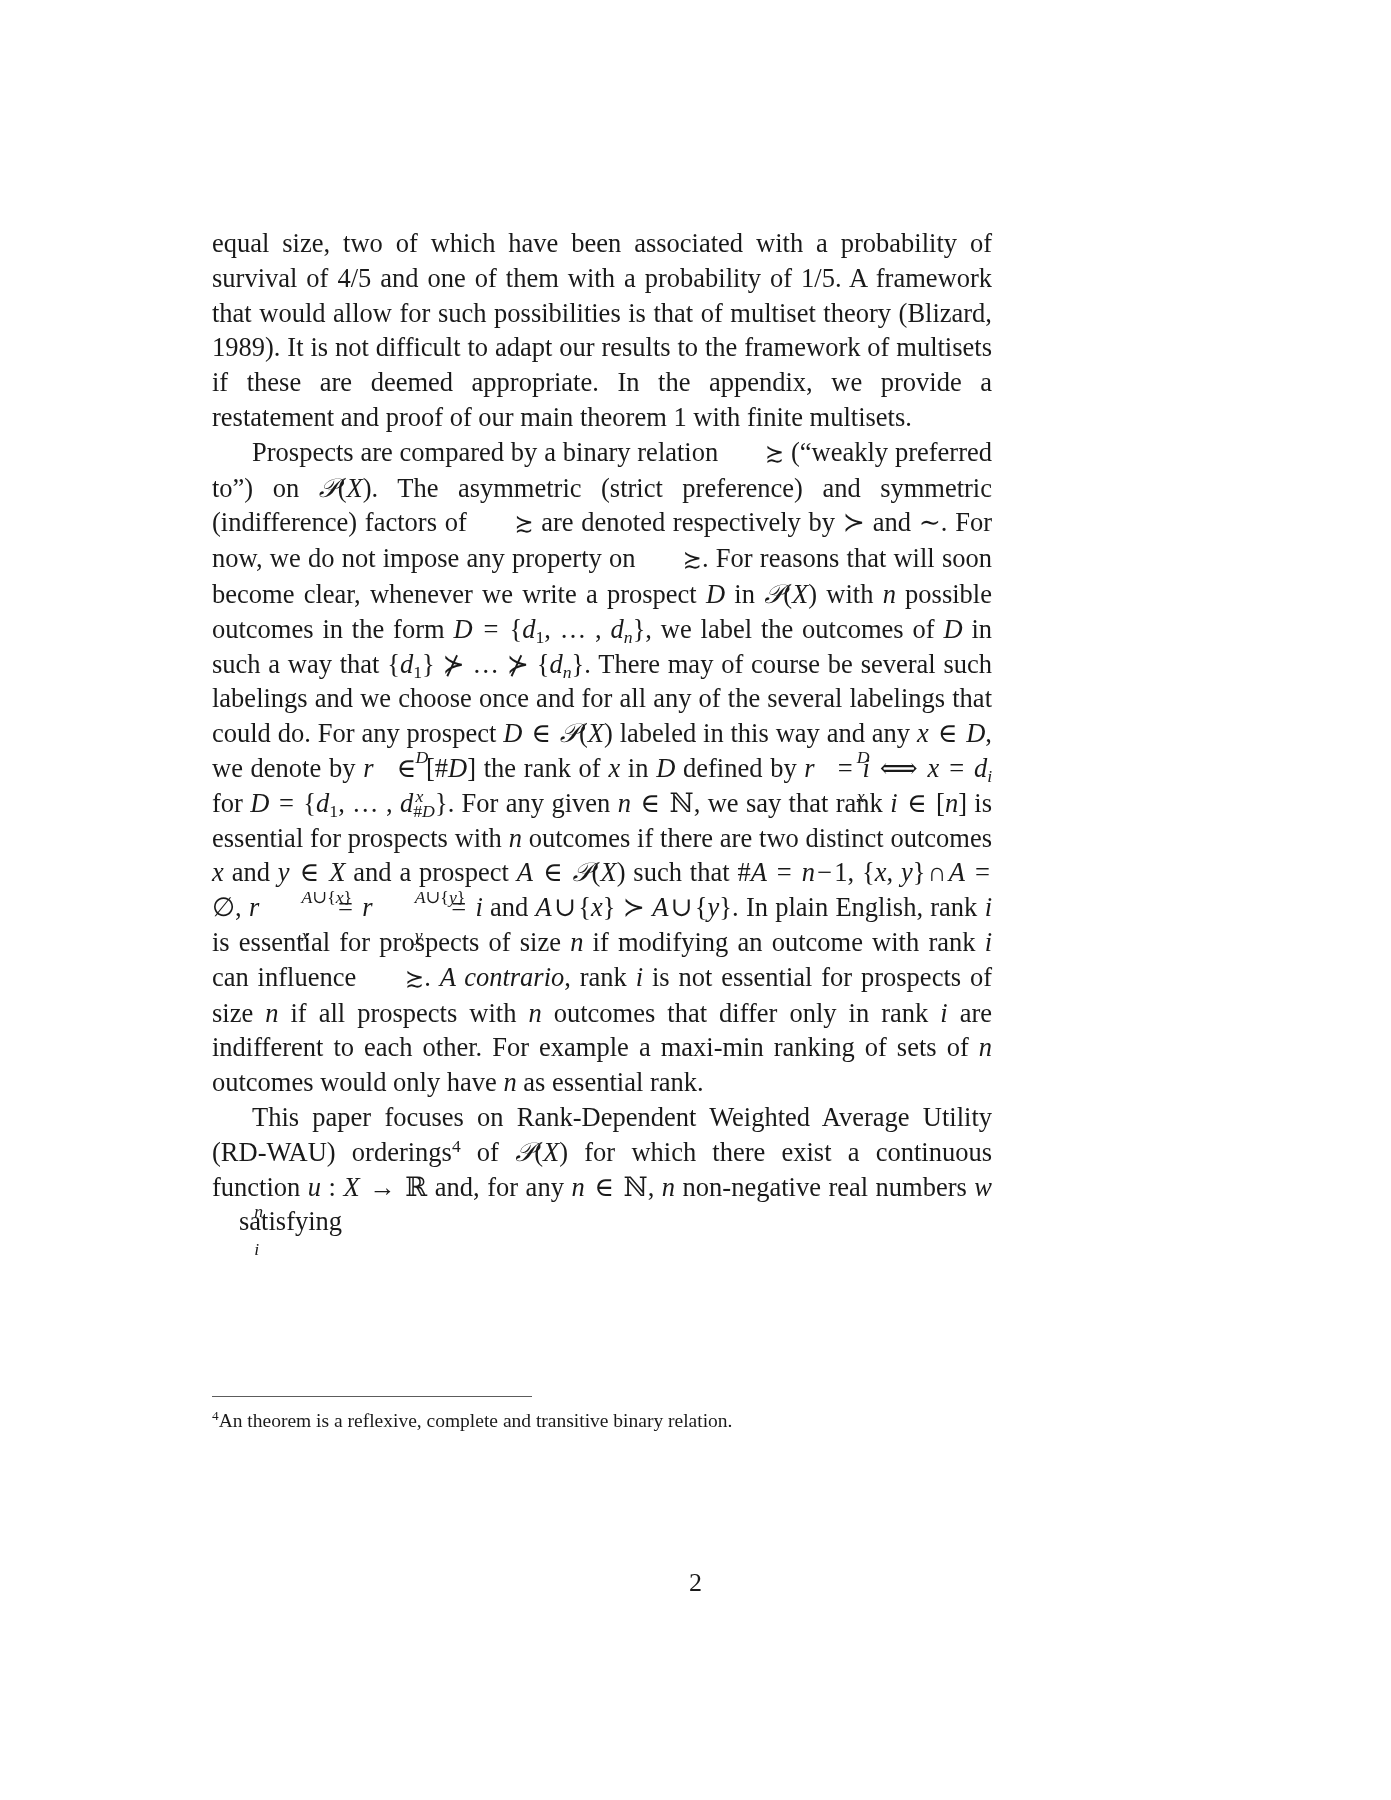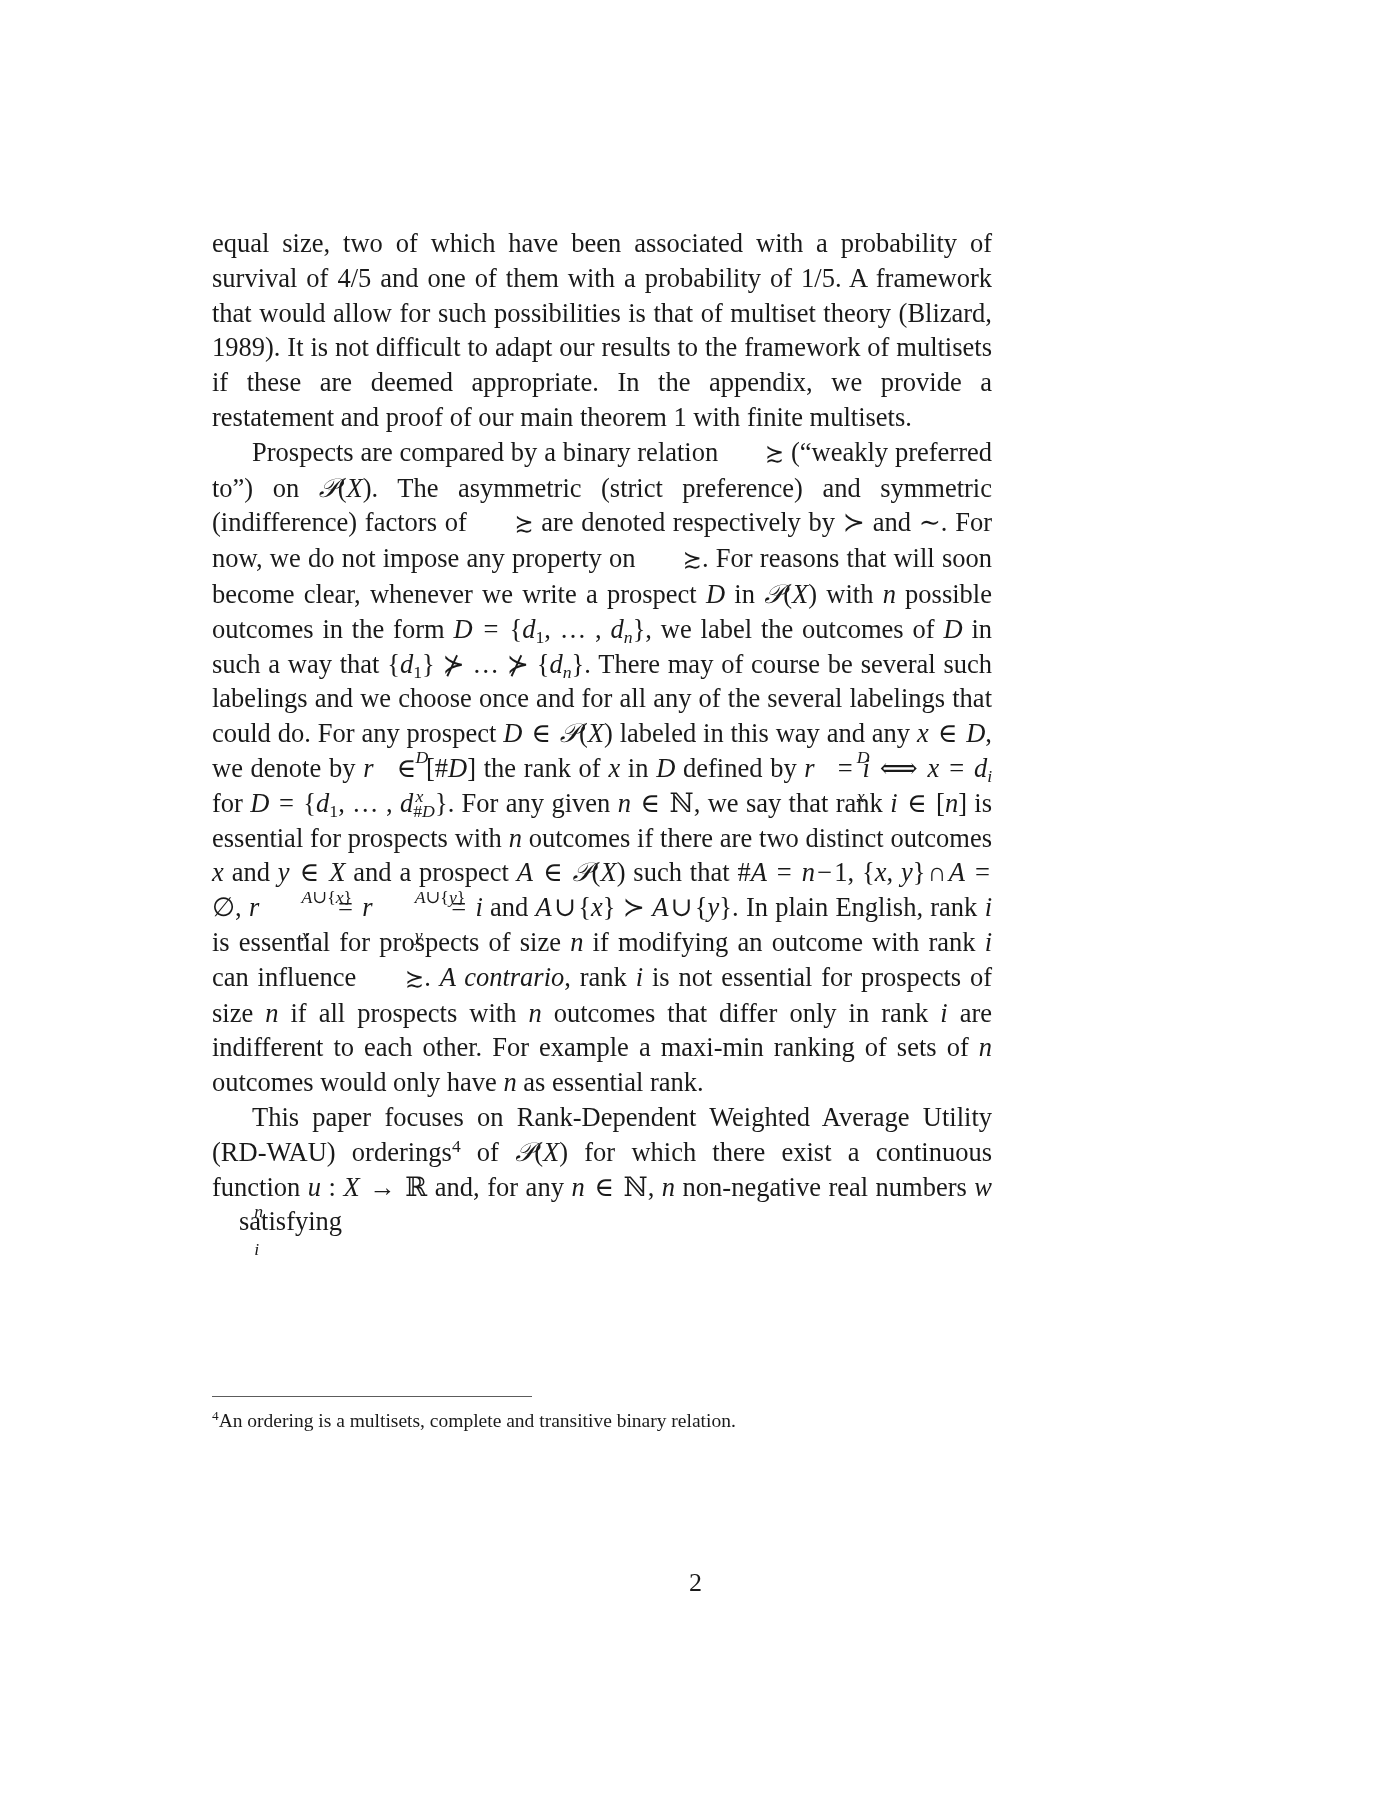--- a/index.html
+++ b/index.html
@@ -135,17 +135,17 @@
     <p class="para">equal size, two of which have been associated with a probability of survival of 4/5 and one of them with a probability of 1/5. A framework that would allow for such possibilities is that of multiset theory (Blizard, 1989). It is not difficult to adapt our results to the framework of multisets if these are deemed appropriate. In the appendix, we provide a restatement and proof of our main theorem 1 with finite multisets.</p>
 
     <p class="para">Prospects are compared by a binary relation <span class="succsim">≿</span> (“weakly preferred to”) on <span class="cal">𝒫</span>(<span class="m">X</span>). The asymmetric (strict preference) and symmetric (indifference) factors of <span class="succsim">≿</span> are denoted respectively by <span class="mr">≻</span> and <span class="mr">∼</span>. For now, we do not impose any property on <span class="succsim">≿</span>. For reasons that will soon become clear, whenever we write a prospect <span class="m">D</span> in <span class="cal">𝒫</span>(<span class="m">X</span>) with <span class="m">n</span> possible outcomes in the form <span class="m">D</span> <span class="op">=</span> {<span class="m">d</span><sub class="mr2">1</sub>, … , <span class="m">d</span><sub class="mi">n</sub>}, we label the outcomes of <span class="m">D</span> in such a way that {<span class="m">d</span><sub class="mr2">1</sub>} <span class="mr">⊁</span> … <span class="mr">⊁</span> {<span class="m">d</span><sub class="mi">n</sub>}. There may of course be several such labelings and we choose once and for all any of the several labelings that could do. For any prospect <span class="m">D</span> <span class="op">∈</span> <span class="cal">𝒫</span>(<span class="m">X</span>) labeled in this way and any <span class="m">x</span> <span class="op">∈</span> <span class="m">D</span>, we denote by <span class="m">r</span><span class="subsup w-narrow"><span class="sup" style="font-style:italic">D</span><span class="sub">x</span></span> <span class="op">∈</span> [#<span class="m">D</span>] the rank of <span class="m">x</span> in <span class="m">D</span> defined by <span class="m">r</span><span class="subsup w-narrow"><span class="sup" style="font-style:italic">D</span><span class="sub">x</span></span> <span class="op">=</span> <span class="m">i</span> <span class="op">⟺</span> <span class="m">x</span> <span class="op">=</span> <span class="m">d</span><sub class="mi">i</sub> for <span class="m">D</span> <span class="op">=</span> {<span class="m">d</span><sub class="mr2">1</sub>, … , <span class="m">d</span><sub class="mr2">#<span class="it">D</span></sub>}. For any given <span class="m">n</span> <span class="op">∈</span> <span class="bb">ℕ</span>, we say that rank <span class="m">i</span> <span class="op">∈</span> [<span class="m">n</span>] is essential for prospects with <span class="m">n</span> outcomes if there are two distinct outcomes <span class="m">x</span> and <span class="m">y</span> <span class="op">∈</span> <span class="m">X</span> and a prospect <span class="m">A</span> <span class="op">∈</span> <span class="cal">𝒫</span>(<span class="m">X</span>) such that #<span class="m">A</span> <span class="op">=</span> <span class="m">n</span><span class="op">−</span>1, {<span class="m">x</span>, <span class="m">y</span>}<span class="op">∩</span><span class="m">A</span> <span class="op">=</span> <span class="mr">∅</span>, <span class="m">r</span><span class="subsup w-wide"><span class="sup"><span class="it">A</span>∪{<span class="it">x</span>}</span><span class="sub">x</span></span> <span class="op">=</span> <span class="m">r</span><span class="subsup w-wide"><span class="sup"><span class="it">A</span>∪{<span class="it">y</span>}</span><span class="sub">y</span></span> <span class="op">=</span> <span class="m">i</span> and <span class="m">A</span><span class="op">∪</span>{<span class="m">x</span>} <span class="mr">≻</span> <span class="m">A</span><span class="op">∪</span>{<span class="m">y</span>}. In plain English, rank <span class="m">i</span> is essential for prospects of size <span class="m">n</span> if modifying an outcome with rank <span class="m">i</span> can influence <span class="succsim">≿</span>. <span class="it">A contrario</span>, rank <span class="m">i</span> is not essential for prospects of size <span class="m">n</span> if all prospects with <span class="m">n</span> outcomes that differ only in rank <span class="m">i</span> are indifferent to each other. For example a maxi-min ranking of sets of <span class="m">n</span> outcomes would only have <span class="m">n</span> as essential rank.</p>
 
     <p class="para">This paper focuses on Rank-Dependent Weighted Average Utility (RD-WAU) orderings<span class="fnmark">4</span> of <span class="cal">𝒫</span>(<span class="m">X</span>) for which there exist a continuous function <span class="m">u</span> : <span class="m">X</span> <span class="op">→</span> <span class="bb">ℝ</span> and, for any <span class="m">n</span> <span class="op">∈</span> <span class="bb">ℕ</span>, <span class="m">n</span> non-negative real numbers <span class="m">w</span><span class="subsup w-mid"><span class="sup" style="font-style:italic">n</span><span class="sub">i</span></span> satisfying</p>
 
   </div>
 
   <div class="footnote-rule"></div>
 
-  <div class="footnote"><span class="fnnum">4</span><span>An ordering is a multisets, complete and transitive binary relation.</span></div>
+  <div class="footnote"><span class="fnnum">4</span><span>An theorem is a reflexive, complete and transitive binary relation.</span></div>
 
   <div class="pagenum">2</div>
 
 </div>
 
 </body></html>

